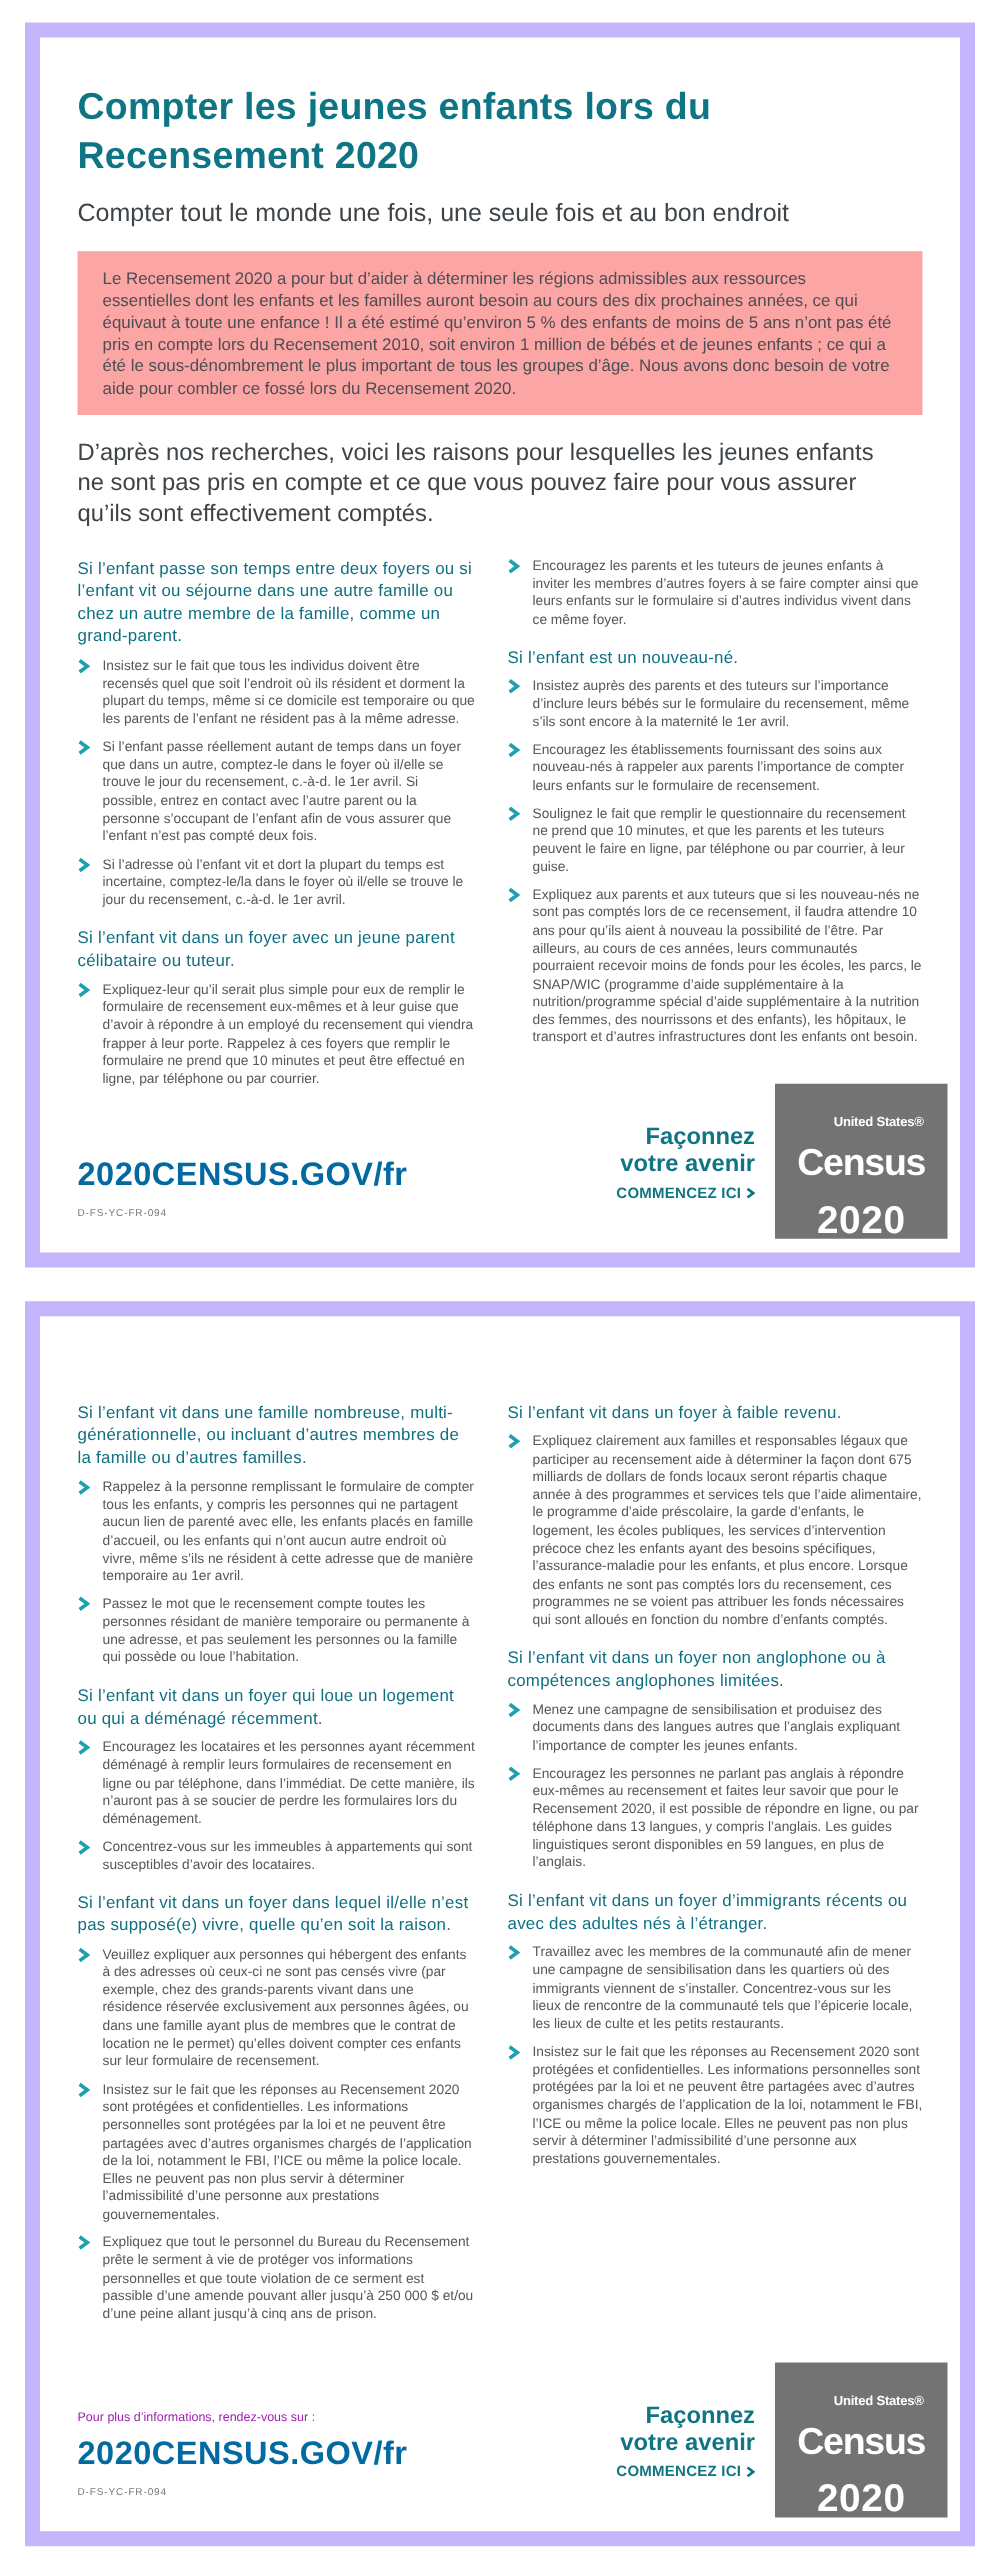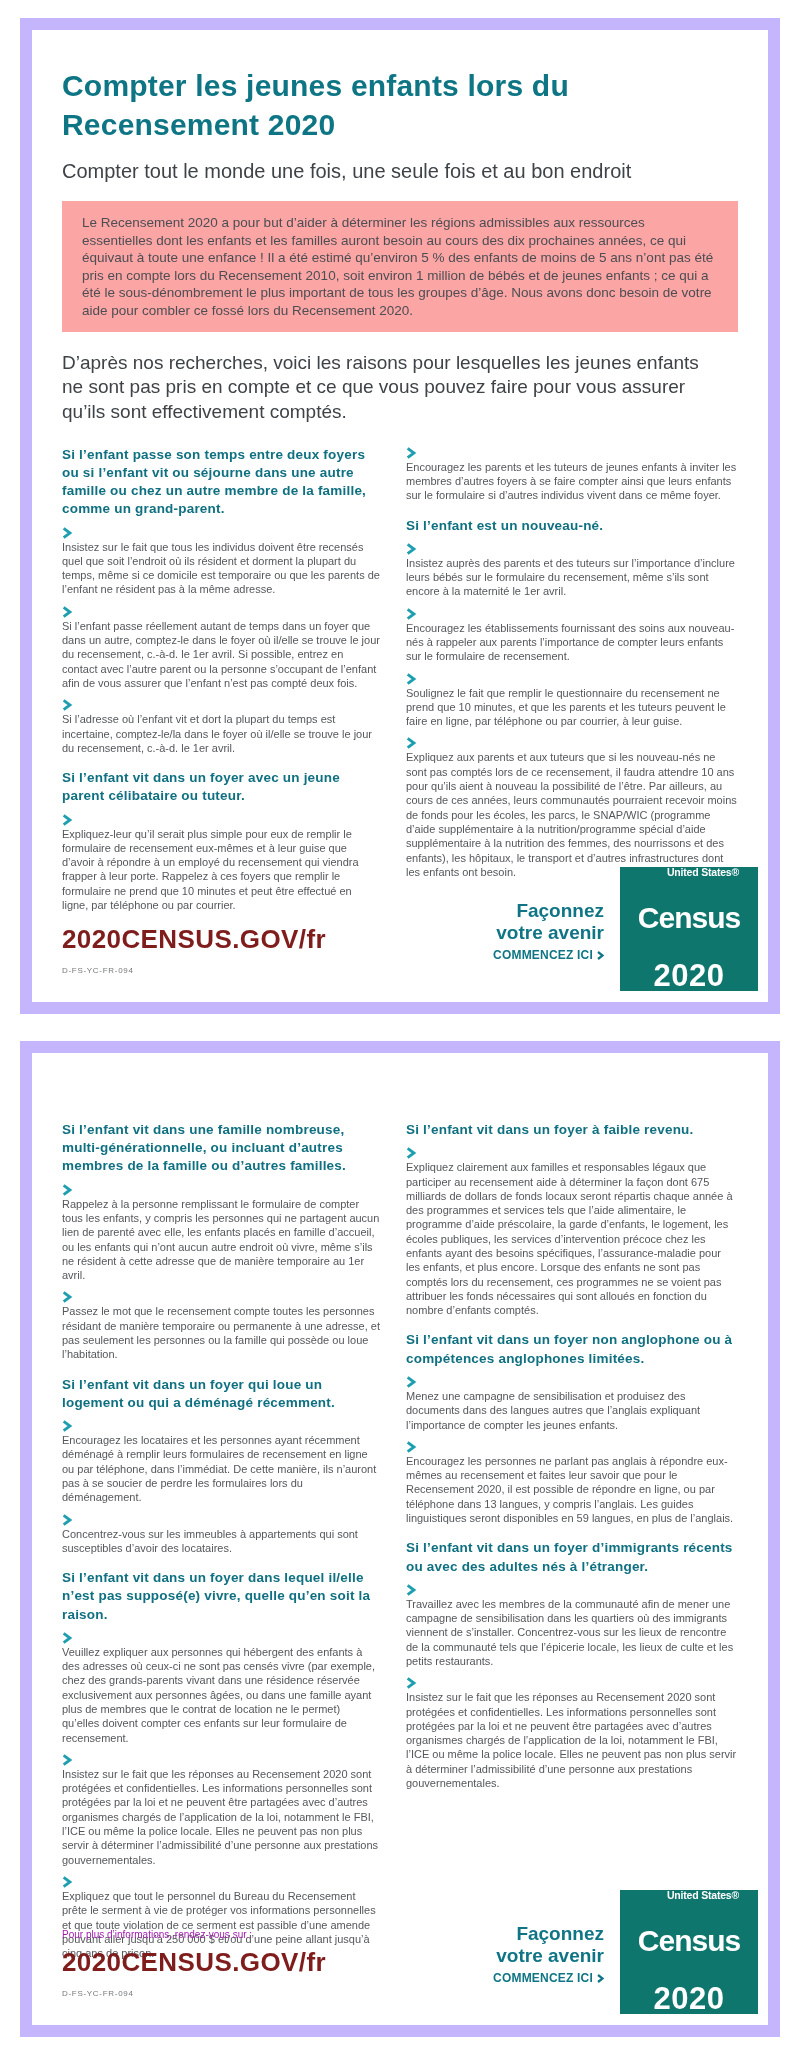--- a/index.html
+++ b/index.html
@@ -11,36 +11,36 @@
   #page2 .content{padding-top:46px;}
   .doc-title{font-size:30px;line-height:1.3;font-weight:bold;color:#0E7585;margin:0;max-width:655px;letter-spacing:.2px;}
   .subtitle{font-size:20px;line-height:1.25;color:#3E4347;margin:15px 0 0 0;font-weight:400;}
   .intro-box{margin-top:17px;background:#fca5a5;padding:13px 20px;}
   .intro-box p{margin:0;font-size:13.5px;line-height:1.3;color:#4B4E53;}
   .lead{font-size:19px;line-height:1.27;color:#3E4347;margin:19px 0 0 0;max-width:660px;}
   .columns{display:flex;gap:26px;margin-top:22px;}
   .col{box-sizing:border-box;}
   .col-left{width:318px;}
   .col-right{width:332px;}
-  .section-heading{font-size:13.5px;line-height:1.35;font-weight:bold;color:#0F7081;letter-spacing:.2px;margin:14px 0 7px 0;}
+  .section-heading{font-size:13.5px;line-height:1.35;font-weight:normal;color:#0F7081;letter-spacing:.2px;margin:14px 0 7px 0;}
   .section-heading:first-child{margin-top:0;}
-  .bullet{display:flex;margin-bottom:8px;flex-direction:column;}
+  .bullet{display:flex;margin-bottom:8px;}
   .chevron{flex:0 0 13px;width:13px;margin-right:7px;padding-top:1px;color:#1E9FAF;}
   .chevron svg{display:block;width:10px;height:12px;}
   .bullet-text{font-size:11px;line-height:1.3;color:#55575B;}
   .footer{position:absolute;left:30px;right:10px;bottom:11px;display:flex;align-items:flex-end;}
   .footer-left{flex:1;padding-bottom:16px;}
   .footer-info{font-size:10px;color:#a21caf;margin-bottom:7px;}
-  .site{font-size:26px;font-weight:bold;color:#7f1d1d;letter-spacing:.4px;}
+  .site{font-size:26px;font-weight:bold;color:#0369a1;letter-spacing:.4px;}
   .code{font-size:8px;color:#77787B;margin-top:11px;letter-spacing:.7px;}
   .footer-cta{text-align:right;margin-right:16px;padding-bottom:28px;color:#0F7585;white-space:nowrap;}
   .tagline-line{display:block;font-size:19px;line-height:1.15;font-weight:bold;}
   .cta{display:inline-flex;align-items:center;gap:4px;font-size:12px;font-weight:bold;letter-spacing:.2px;margin-top:4px;color:#0F7585;justify-content:space-between;}
   .cta svg{display:block;width:7px;height:9px;}
-  .census-logo{width:138px;height:124px;background:#0f766e;color:#fff;display:flex;flex-direction:column;justify-content:space-between;align-items:center;line-height:1;}
+  .census-logo{width:138px;height:124px;background:#737373;color:#fff;display:flex;flex-direction:column;justify-content:flex-end;align-items:center;line-height:1;gap:12px;}
   .logo-us{font-size:10.5px;font-weight:bold;position:relative;left:14px;letter-spacing:-.2px;}
   .logo-census{font-size:30px;font-weight:bold;letter-spacing:-1px;margin-top:1px;}
   .logo-year{font-size:31px;font-weight:bold;letter-spacing:.5px;margin-top:2px;}
 </style>
 </head>
 <body>
 
 <div class="page" id="page1">
   <div class="content">
     <h1 class="doc-title">Compter les jeunes enfants lors du Recensement 2020</h1>

